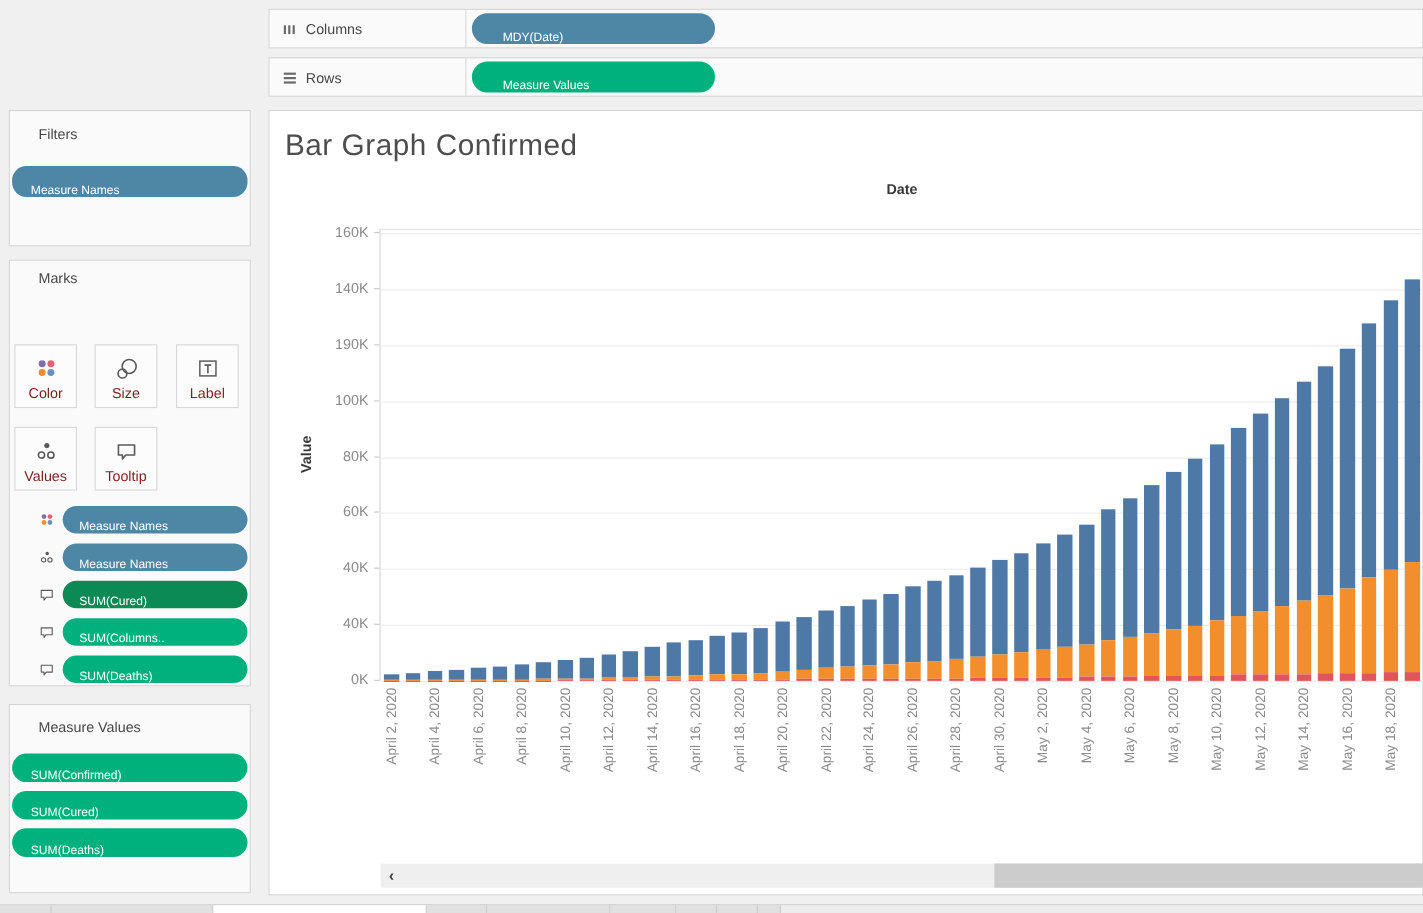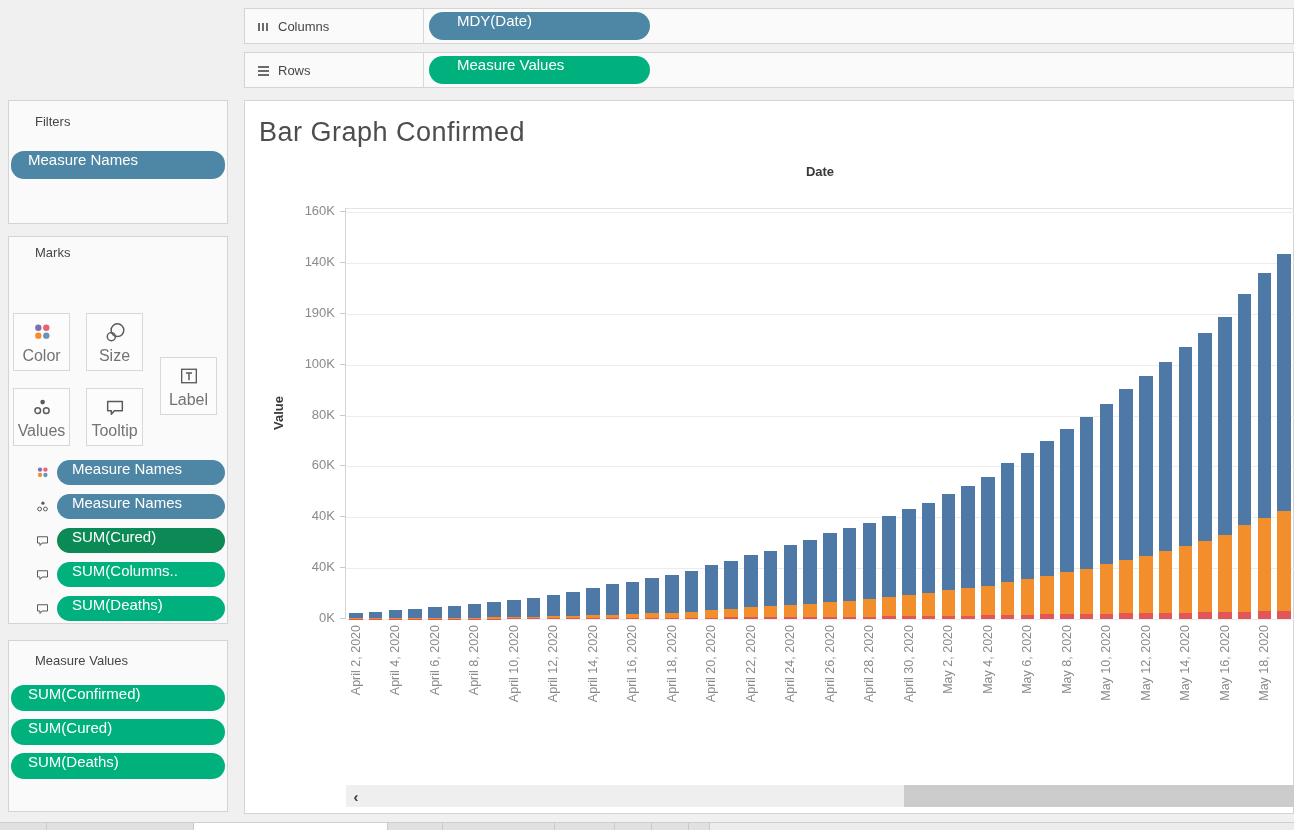--- a/index.html
+++ b/index.html
@@ -16,38 +16,38 @@
   .mvalues-card { left:8px;  top:640px; width:220px; height:172px; }
 
   .pages-head { display:flex; justify-content:space-between; align-items:center; padding:9px 10px 0 26px; }
   .caret { color:#8a8a8a; font-size:11px; }
 
   .filters-card .card-title { display:block; padding:13px 0 0 26px; }
   .mvalues-card .card-title { display:block; padding:12px 0 0 26px; }
   .marks-card .card-title   { display:block; padding:8px 0 0 26px; }
 
   
-  .pill { height:26px; border-radius:13px; color:#fff; font-size:15px; display:flex; align-items:flex-start;
+  .pill { height:26px; border-radius:13px; color:#fff; font-size:11px; display:flex; align-items:flex-end;
           padding-left:17px; white-space:nowrap; overflow:hidden; cursor:default; }
   .pill.blue { background:#4e87a5; }
   .pill.green { background:#00b17e; }
   .pill.green-dark { background:#0c8a56; }
   .filters-card .pill { position:absolute; left:2px; right:2px; top:50px; height:28px; }
   .mv-pills { position:absolute; left:2px; right:2px; top:44px; }
   .mv-pills .pill { margin-bottom:8px; height:26px; }
 
   
   .mark-dd { position:absolute; left:30px; top:39px; width:189px; height:28px; background:#fcfcfc;
              border:1px solid #d4d4d4; display:flex; align-items:center; padding:0 8px; font-size:13px; color:#464646; }
   .mark-dd .dd-caret { margin-left:auto; color:#555; font-size:10px; }
   .mark-dd .dd-label { margin-left:7px; }
   .marks-btns { position:absolute; left:4px; top:76px; width:212px; }
   .mbtn { position:absolute; width:57px; height:58px; background:#fcfcfc; border:1px solid #d8d8d8;
           display:flex; flex-direction:column; align-items:center; justify-content:flex-end; padding-bottom:5px; cursor:default; }
-  .mbtn .mbtn-label { font-size:16px; color:#737373; margin-top:4px; }
+  .mbtn .mbtn-label { font-size:13px; color:#7f1d1d; margin-top:4px; }
   .mbtn svg { display:block; }
   .marks-pills { position:absolute; left:0; top:222px; width:100%; }
   .mp-row { display:flex; align-items:center; height:26px; margin:0 0 8px 0; }
   .mp-row .mp-icon { width:18px; margin-left:24px; display:flex; justify-content:center; }
   .mp-row .pill { flex:0 0 auto; width:168px; height:25px; margin-left:6px; padding-left:15px; }
 
   
   .shelf { position:absolute; left:244px; width:1050px; height:36px; background:#fafafa; border:1px solid #d4d4d4;
            display:flex; align-items:center; }
   .shelf.columns { top:8px; } .shelf.rows { top:52px; }
@@ -110,21 +110,21 @@
           </svg>
           <div class="mbtn-label">Color</div>
         </div>
         <div class="mbtn" style="left: 73px; top: 0px;">
           <svg width="22" height="22" viewBox="0 0 18 18">
             <circle cx="11" cy="7.5" r="5.2" fill="none" stroke="#5a5a5a" stroke-width="1.2"></circle>
             <circle cx="6" cy="12.8" r="3.3" fill="none" stroke="#5a5a5a" stroke-width="1.2"></circle>
           </svg>
           <div class="mbtn-label">Size</div>
         </div>
-        <div class="mbtn" style="left: 147px; top: 0px; margin-top: 44px;">
+        <div class="mbtn" style="left: 147px; top: 0px;">
           <svg width="22" height="22" viewBox="0 0 18 18">
             <rect x="3" y="3.5" width="12" height="11" fill="none" stroke="#5a5a5a" stroke-width="1.1"></rect>
             <path d="M6.5 6.5 h5 M9 6.5 v6" stroke="#5a5a5a" stroke-width="1.2" fill="none"></path>
           </svg>
           <div class="mbtn-label">Label</div>
         </div>
         <div class="mbtn" style="left: 0px; top: 75px;">
           <svg width="22" height="22" viewBox="0 0 18 18">
             <circle cx="9.5" cy="5" r="1.9" fill="#5a5a5a"></circle>
             <circle cx="5.5" cy="12" r="2.3" fill="none" stroke="#5a5a5a" stroke-width="1.2"></circle>

